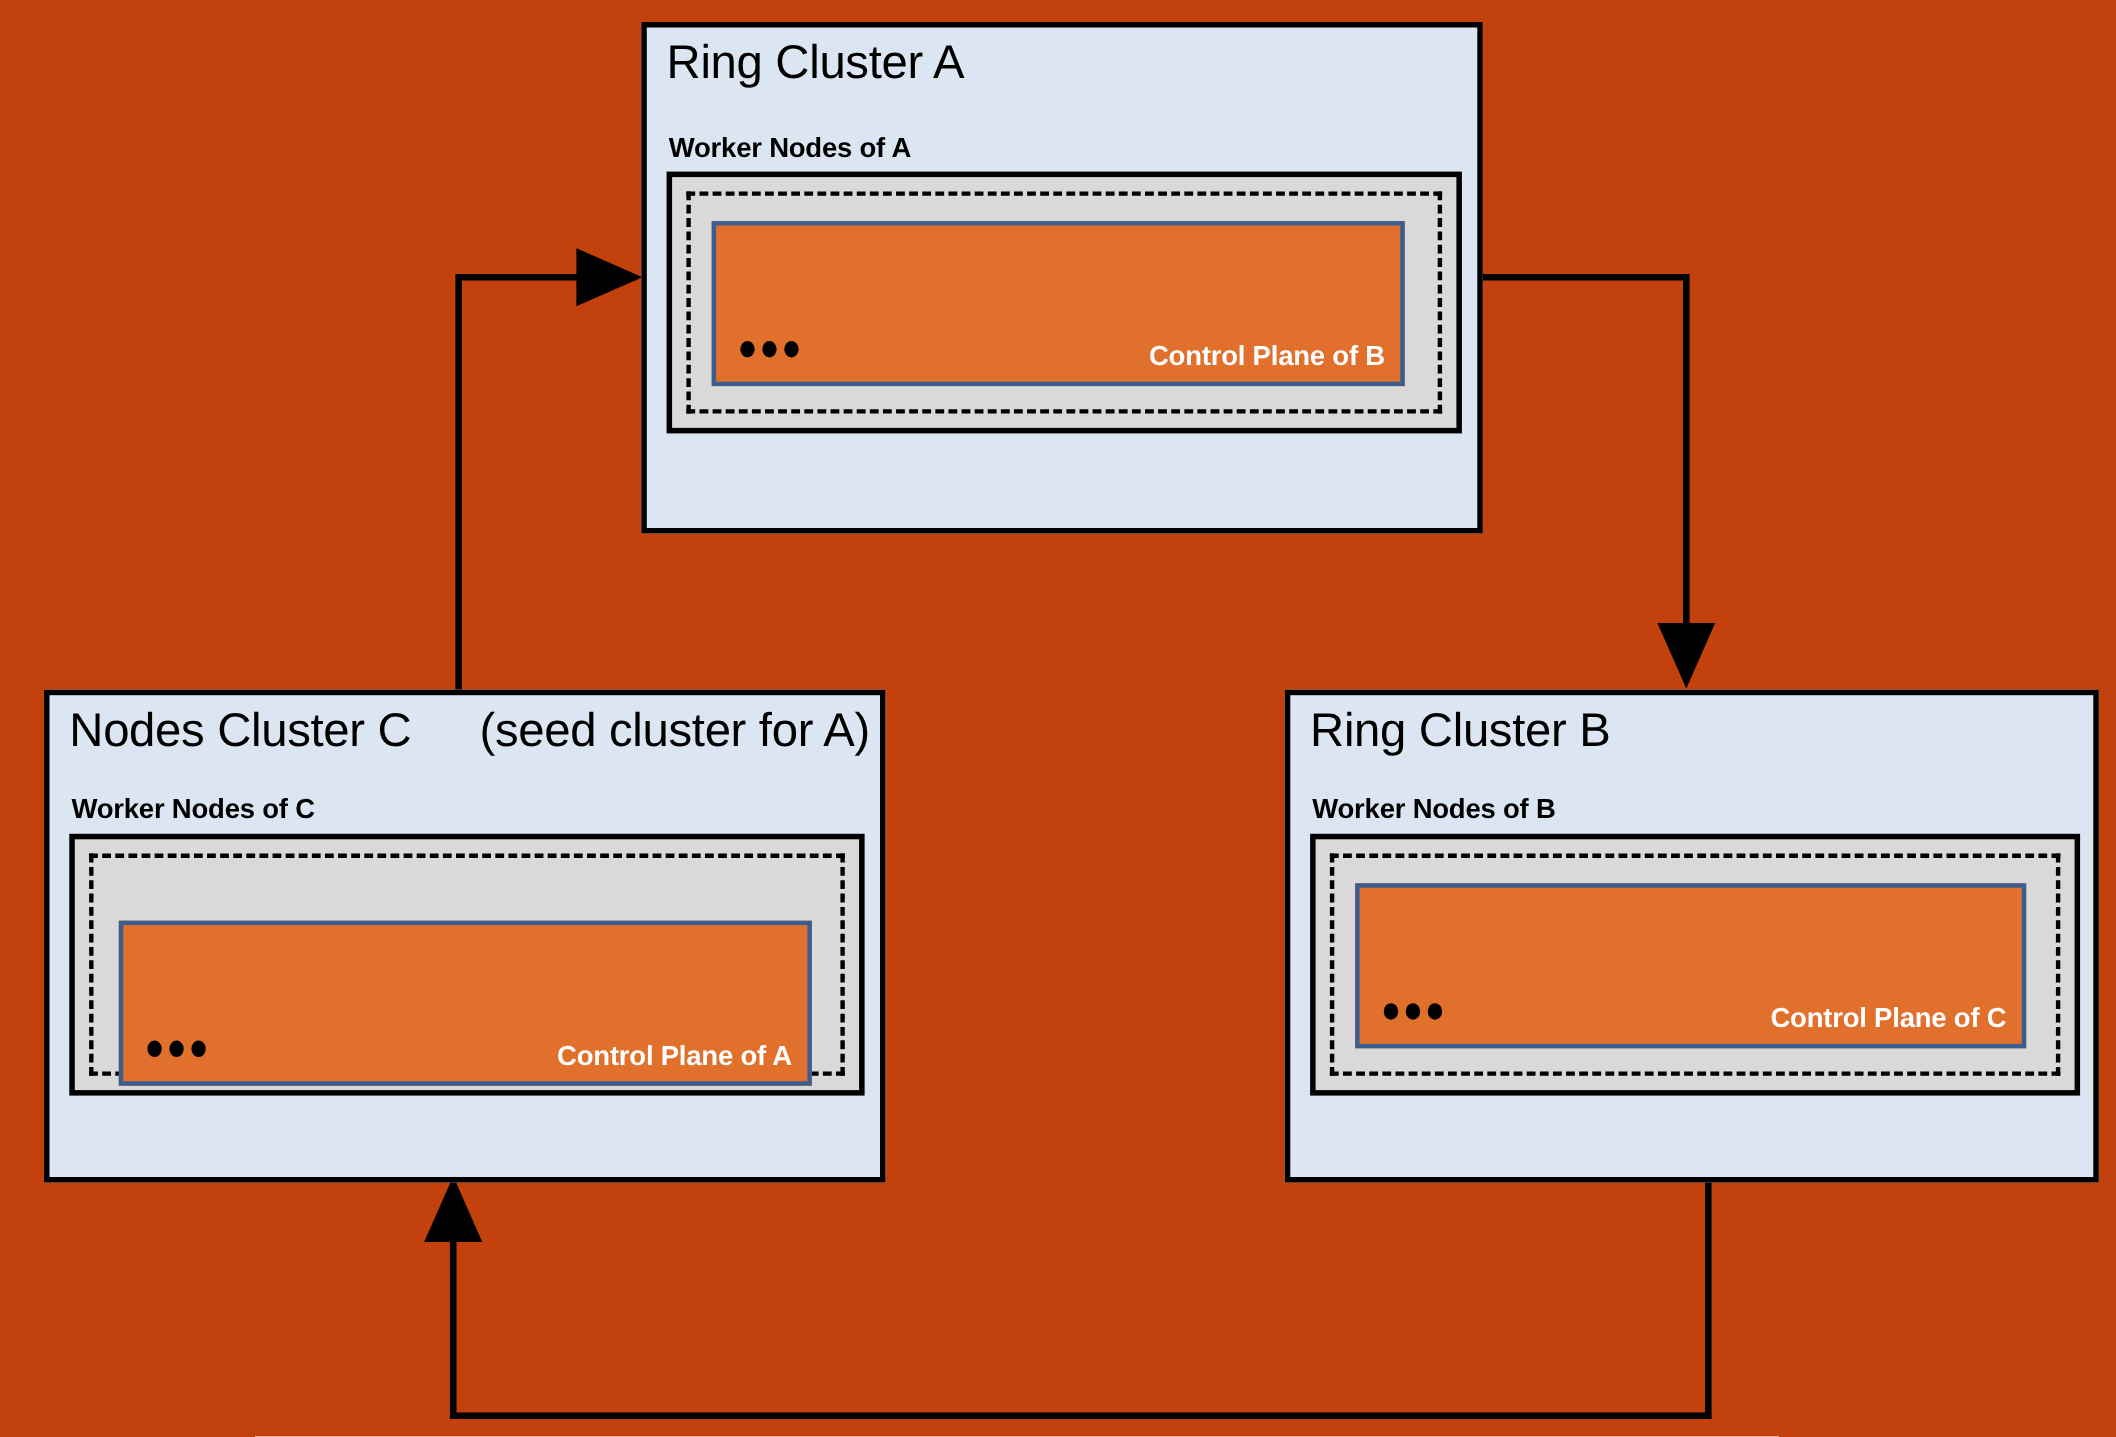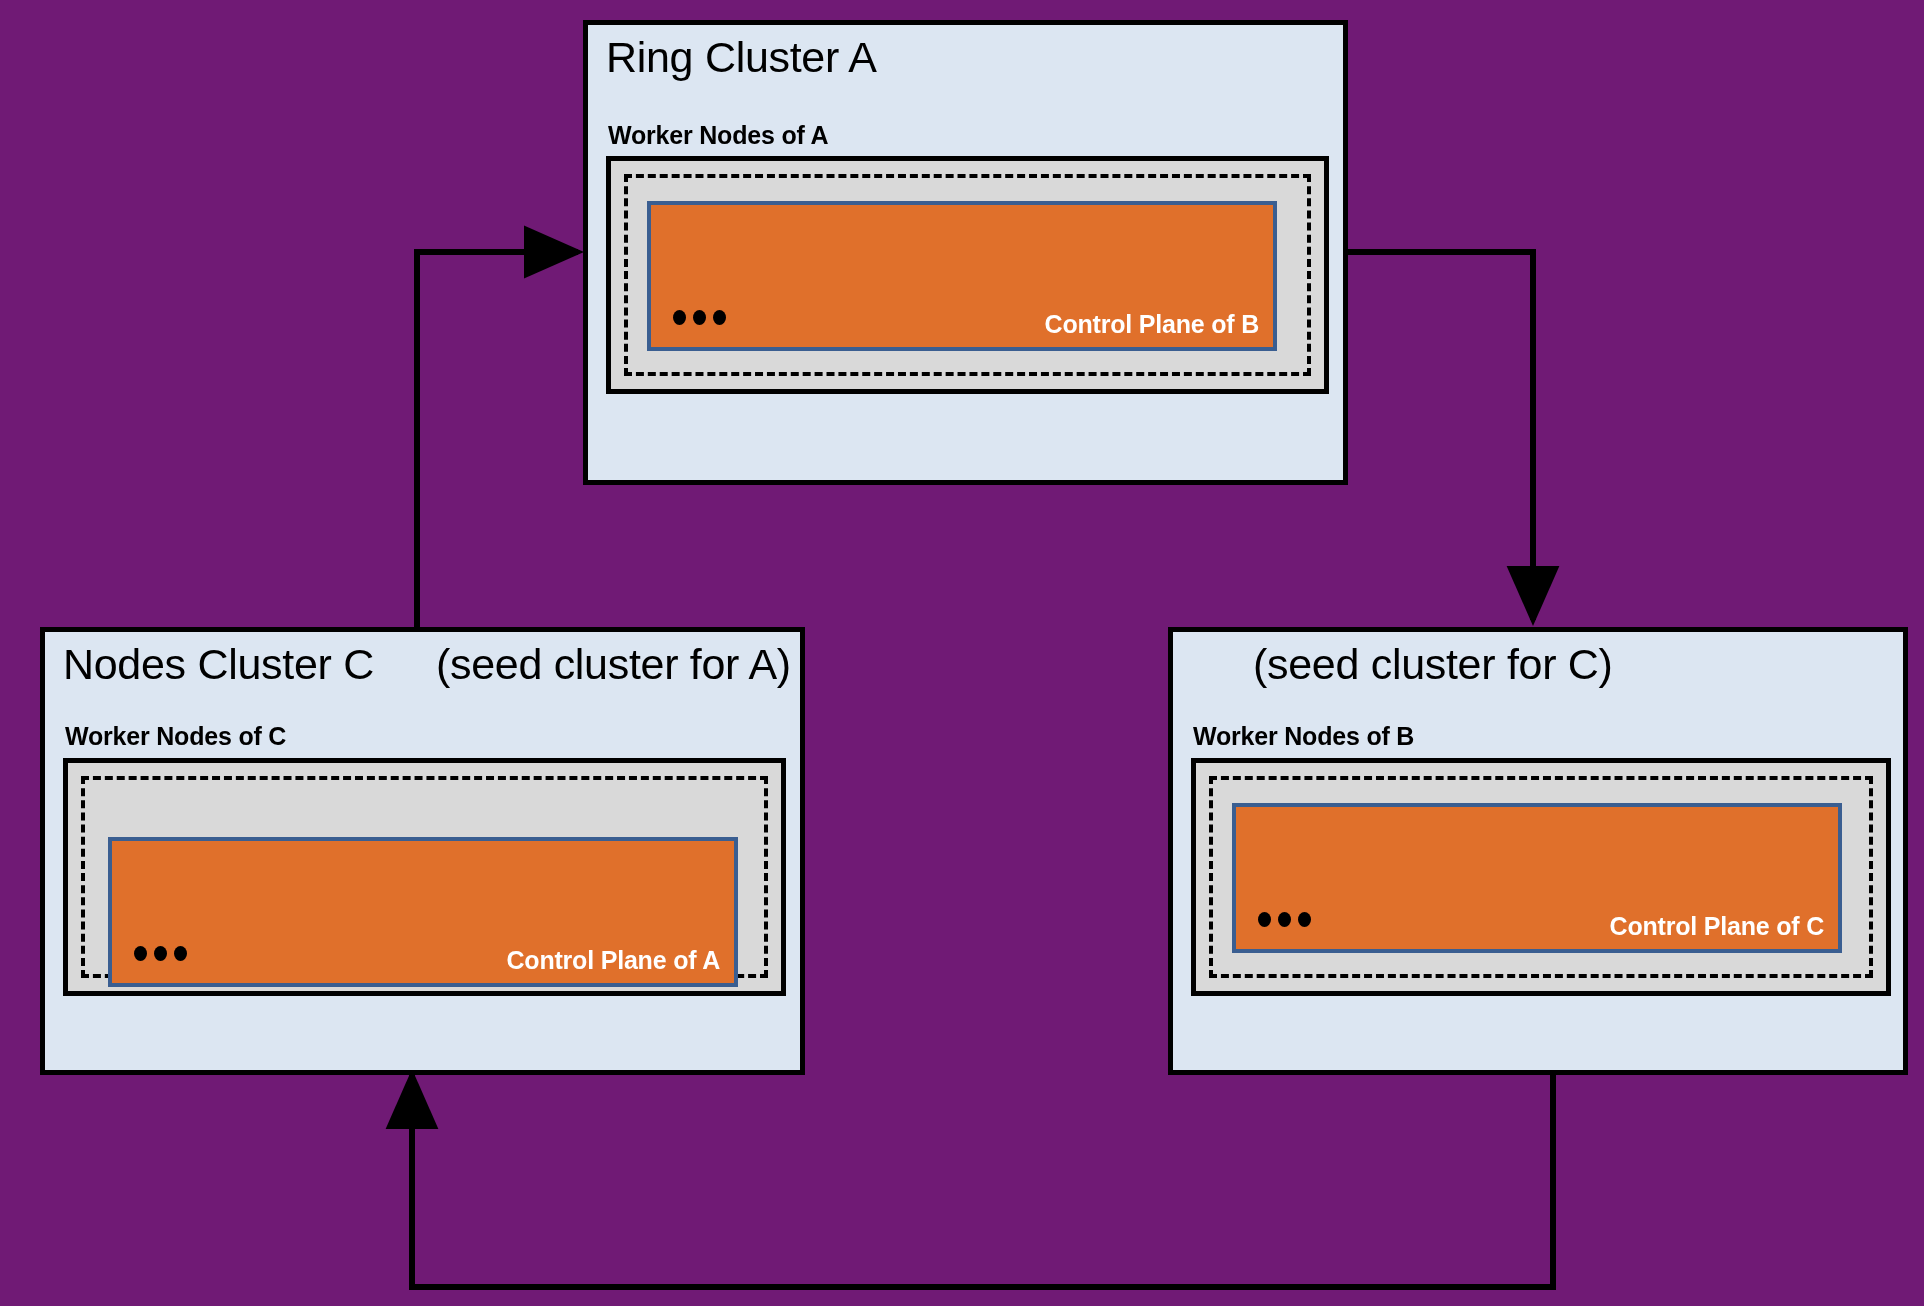--- a/index.html
+++ b/index.html
@@ -8,21 +8,21 @@
     padding: 0;
     background: #ffffff;
   }
   body {
     font-family: "Liberation Sans", sans-serif;
   }
   #canvas {
     position: relative;
     width: 1924px;
     height: 1306px;
-    background: #701a75;
+    background: #c2410c;
     overflow: hidden;
   }
 
   
   #arrow-layer {
     position: absolute;
     left: 0;
     top: 0;
     width: 1924px;
     height: 1306px;
@@ -184,21 +184,21 @@
             <i></i>
           </div>
         <div class="cp-label">Control Plane of A</div>
       </div>
     </div>
   </div>
 
   <div class="cluster" style="left:1168px; top:627px; width:740px; height:448px;">
 
     <div class="cluster-title-row">
-      <span class="cluster-seed">(seed cluster for C)</span>
+      <span class="cluster-name">Ring Cluster B</span>
     </div>
 
     <div class="worker-label" style="top:90px;">Worker Nodes of B</div>
 
     <div class="worker-box" style="left:18px; top:126px; width:700px; height:238px;">
       <div class="worker-dashed"></div>
 
       <div class="control-plane" style="left:36px; top:40px; width:610px; height:150px;">
         <div class="cp-dots">
             <i></i>

